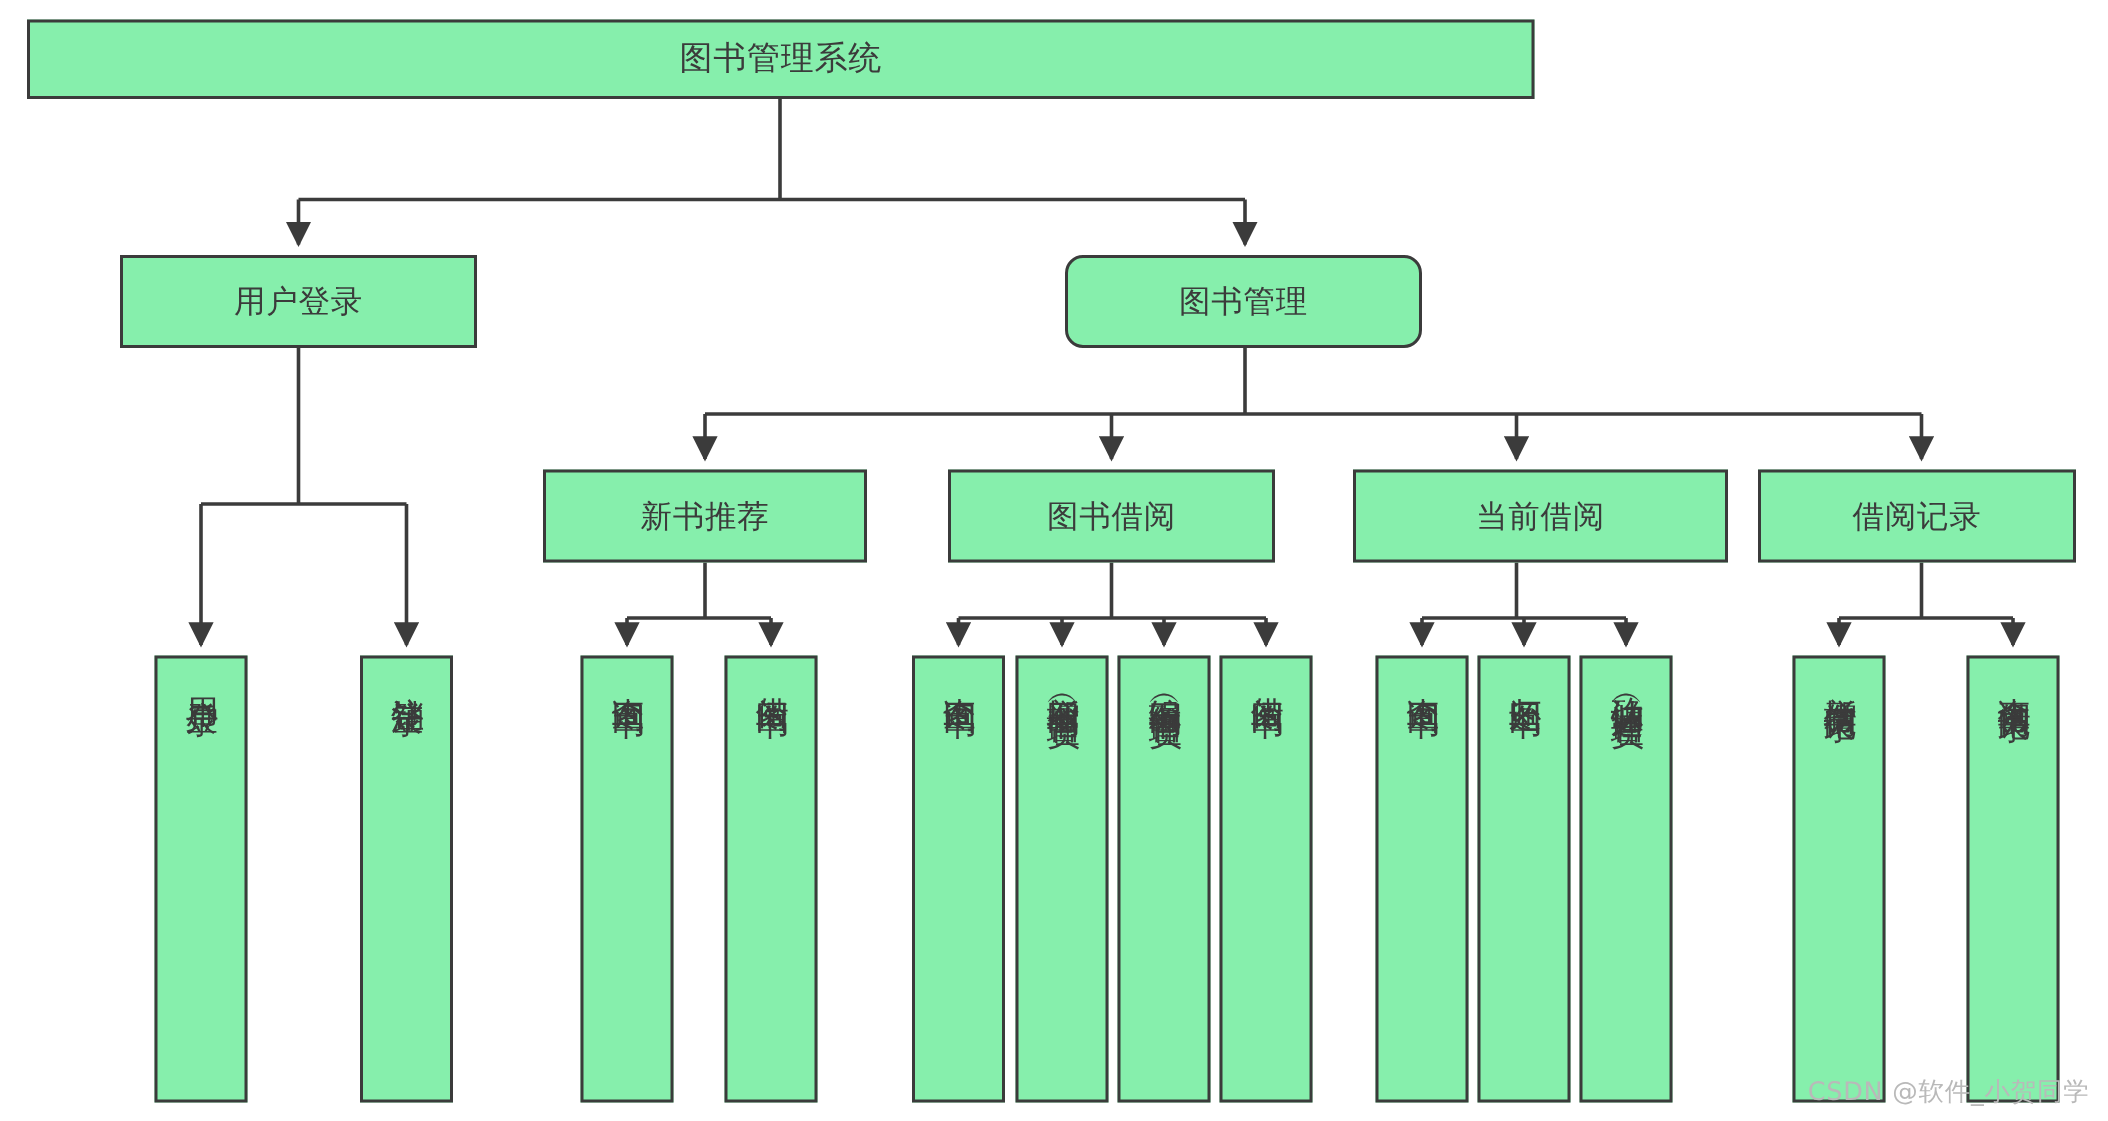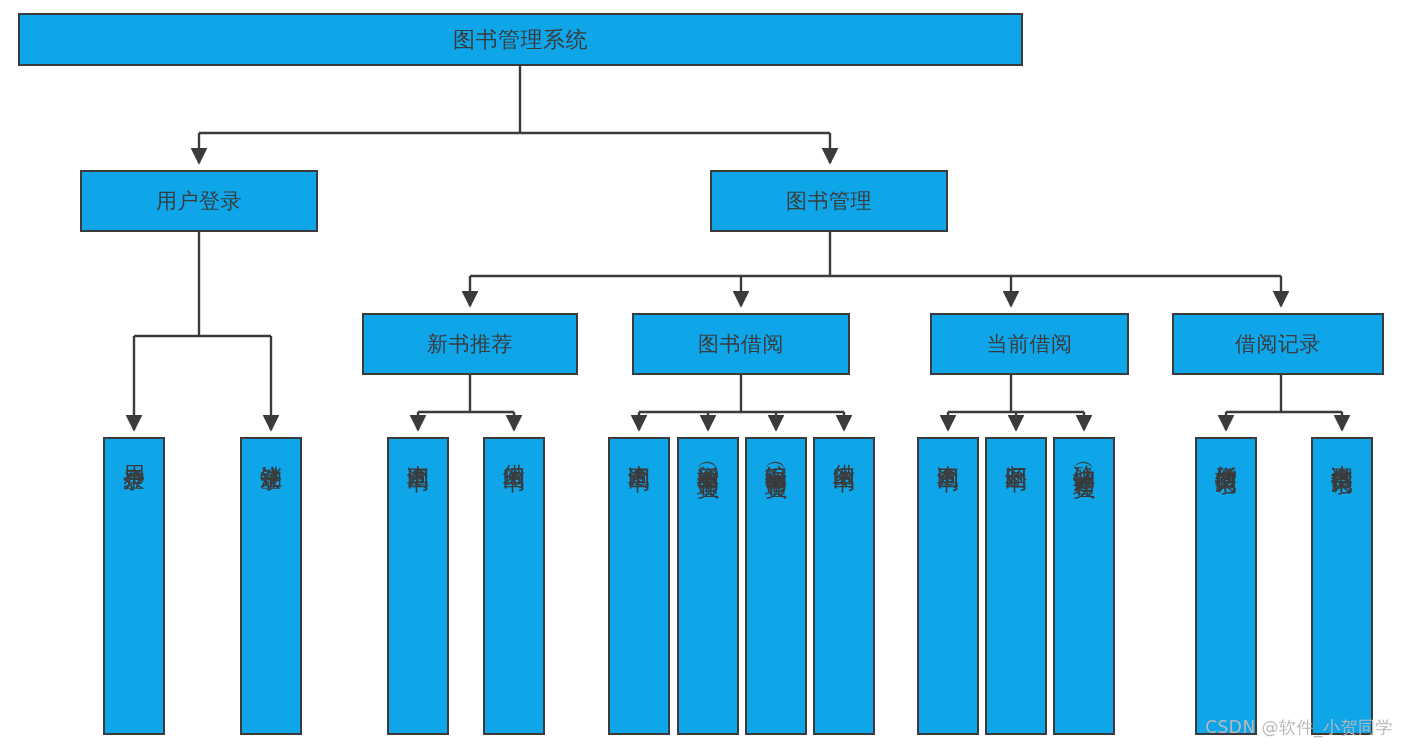--- a/index.html
+++ b/index.html
@@ -24,21 +24,21 @@
     left: 0;
     top: 0;
     width: 1405px;
     height: 747px;
     pointer-events: none;
   }
   .node {
     position: absolute;
     box-sizing: border-box;
     border: 2px solid #3b3b3b;
-    background: #0ea5e9;
+    background: #86efac;
     display: flex;
     align-items: center;
     justify-content: center;
     overflow: hidden;
   }
   .node-label {
     color: #3b3b3b;
     font-size: 21px;
     line-height: 1.15;
     letter-spacing: 0.5px;
@@ -127,31 +127,31 @@
     </g>
   </svg>
 
   <div class="node root" style="left:18px; top:13px; width:1005px; height:53px;">
     <span class="node-label">图书管理系统</span>
   </div>
 
   <div class="node" style="left:80px; top:170px; width:238px; height:62px;">
     <span class="node-label">用户登录</span>
   </div>
-  <div class="node" style="left:710px; top:170px; width:238px; height:62px;">
+  <div class="node" style="left:710px; top:170px; width:238px; height:62px;border-radius:12px;">
     <span class="node-label">图书管理</span>
   </div>
 
   <div class="node" style="left:632px; top:313px; width:218px; height:62px;">
     <span class="node-label">图书借阅</span>
   </div>
   <div class="node" style="left:362px; top:313px; width:216px; height:62px;">
     <span class="node-label">新书推荐</span>
   </div>
-  <div class="node" style="left:902px; top:313px; width:199px; height:62px;margin-left:28px;">
+  <div class="node" style="left:902px; top:313px; width:250px; height:62px;">
     <span class="node-label">当前借阅</span>
   </div>
   <div class="node" style="left:1172px; top:313px; width:212px; height:62px;">
     <span class="node-label">借阅记录</span>
   </div>
 
   <div class="node leaf" style="left:103px; top:437px; width:62px; height:298px;">
     <span class="node-label">用户登录</span>
   </div>
   <div class="node leaf" style="left:240px; top:437px; width:62px; height:298px;">

